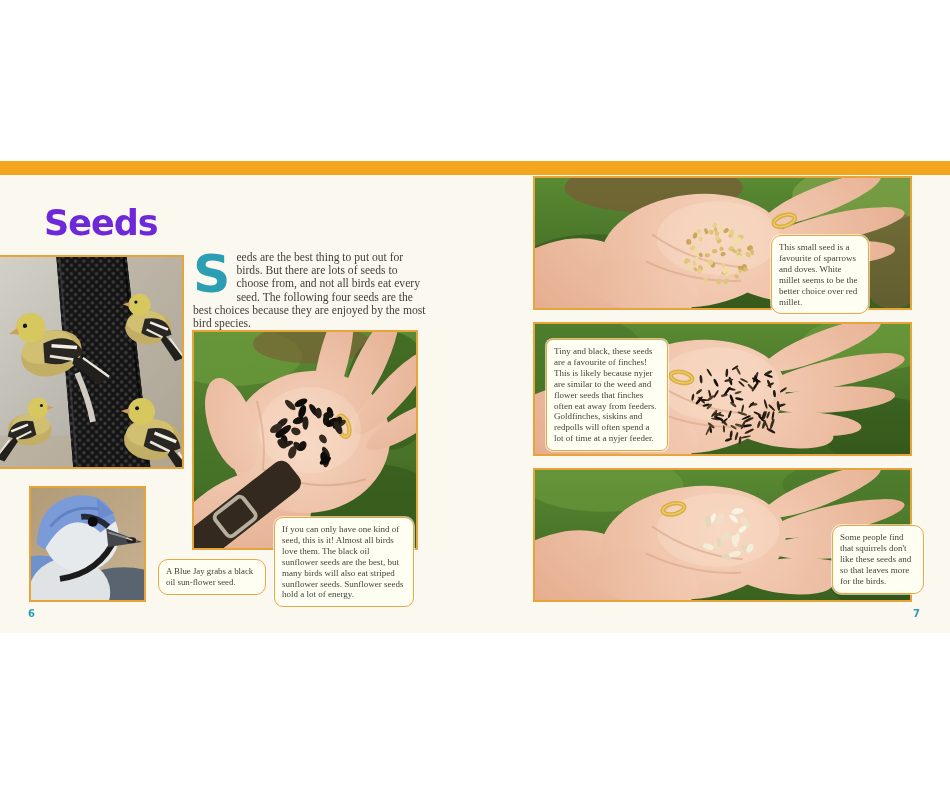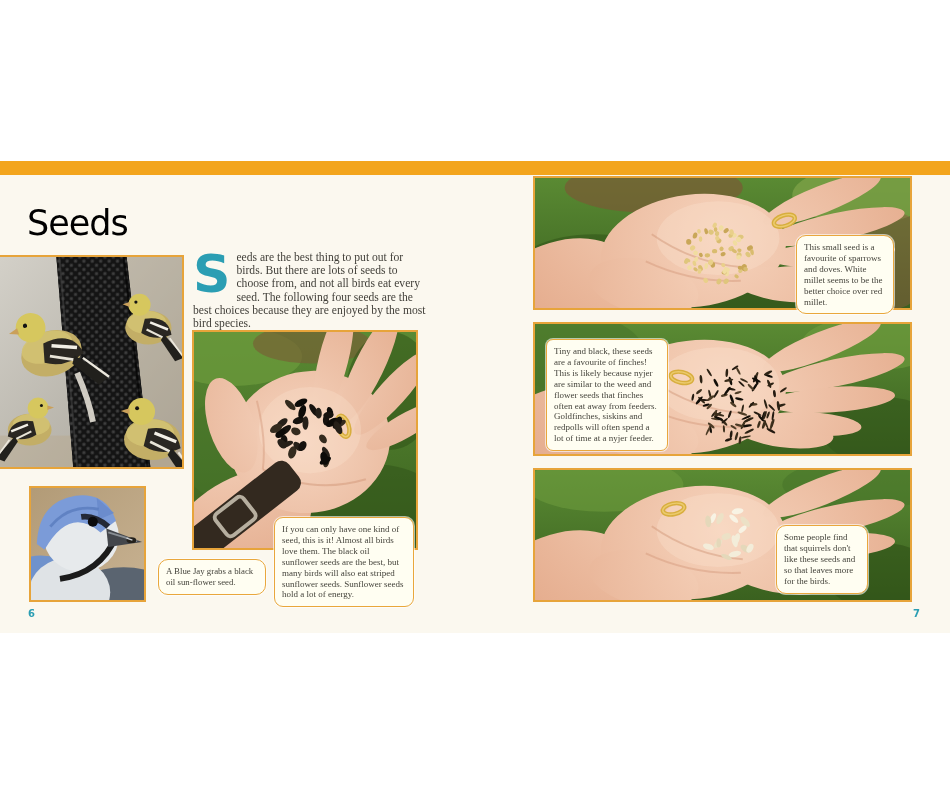--- a/index.html
+++ b/index.html
@@ -4,23 +4,23 @@
 <style>
   html,body{margin:0;padding:0;}
   body{
     width:950px;height:800px;background:#ffffff;overflow:hidden;position:relative;
     font-family:"Liberation Serif", serif;
   }
   .spread{position:absolute;left:0;top:0;width:950px;height:800px;}
   .spread-bg{position:absolute;left:0;top:161px;width:950px;height:472px;background:#FBF8EF;}
   .orange-bar{position:absolute;left:0;top:161px;width:950px;height:14px;background:#F3A51D;}
   .title{
-    position:absolute;left:27px;top:203px;margin:0;
-    font-family:"DejaVu Sans", sans-serif;font-weight:normal;font-size:35px;letter-spacing:-1px;
-    color:#000000;
+    position:absolute;left:44px;top:203px;margin:0;
+    font-family:"DejaVu Sans", sans-serif;font-weight:bold;font-size:35px;letter-spacing:-1px;
+    color:#6d28d9;
   }
   .intro{
     position:absolute;left:193px;top:251px;width:238px;margin:0;
     font-size:11.6px;line-height:13.2px;color:#413f39;text-align:left;
   }
   .dropcap{
     float:left;font-family:"DejaVu Sans", sans-serif;font-weight:bold;
     font-size:52px;line-height:40px;color:#2B9EB3;margin:3px 6px 0 0;
   }
   .photo{
@@ -35,23 +35,23 @@
   .ph-nyjer{left:533px;top:322px;width:379px;height:134px;}
   .ph-safflower{left:533px;top:468px;width:379px;height:134px;}
   .caption{
     position:absolute;background:#FFFEF2;border:1.5px solid #E9A73C;border-radius:10px;
     padding:6px 7px;font-size:9px;line-height:10.9px;color:#45443c;z-index:5;
     box-shadow:0 0 0 1px rgba(255,255,255,.6);
   }
   .cap-goldfinch{left:26px;top:426px;width:52px;text-align:center;}
   .cap-bluejay{left:158px;top:559px;width:92px;font-size:8.8px;}
   .cap-sunflower{left:274px;top:517px;width:124px;border-radius:9px;}
-  .cap-millet{left:796px;top:235px;width:82px;}
+  .cap-millet{left:771px;top:235px;width:82px;}
   .cap-nyjer{left:546px;top:339px;width:106px;border-radius:7px;}
-  .cap-safflower{left:776px;top:525px;width:76px;}
+  .cap-safflower{left:832px;top:525px;width:76px;}
   .pagenum{
     position:absolute;font-family:"DejaVu Sans", sans-serif;font-weight:bold;
     font-size:10px;color:#2B9EB3;z-index:6;
   }
   .pn-left{left:28px;top:608px;}
   .pn-right{left:913px;top:608px;}
   .defs-holder{position:absolute;width:0;height:0;overflow:hidden;}
 </style>
 </head>
 <body>

